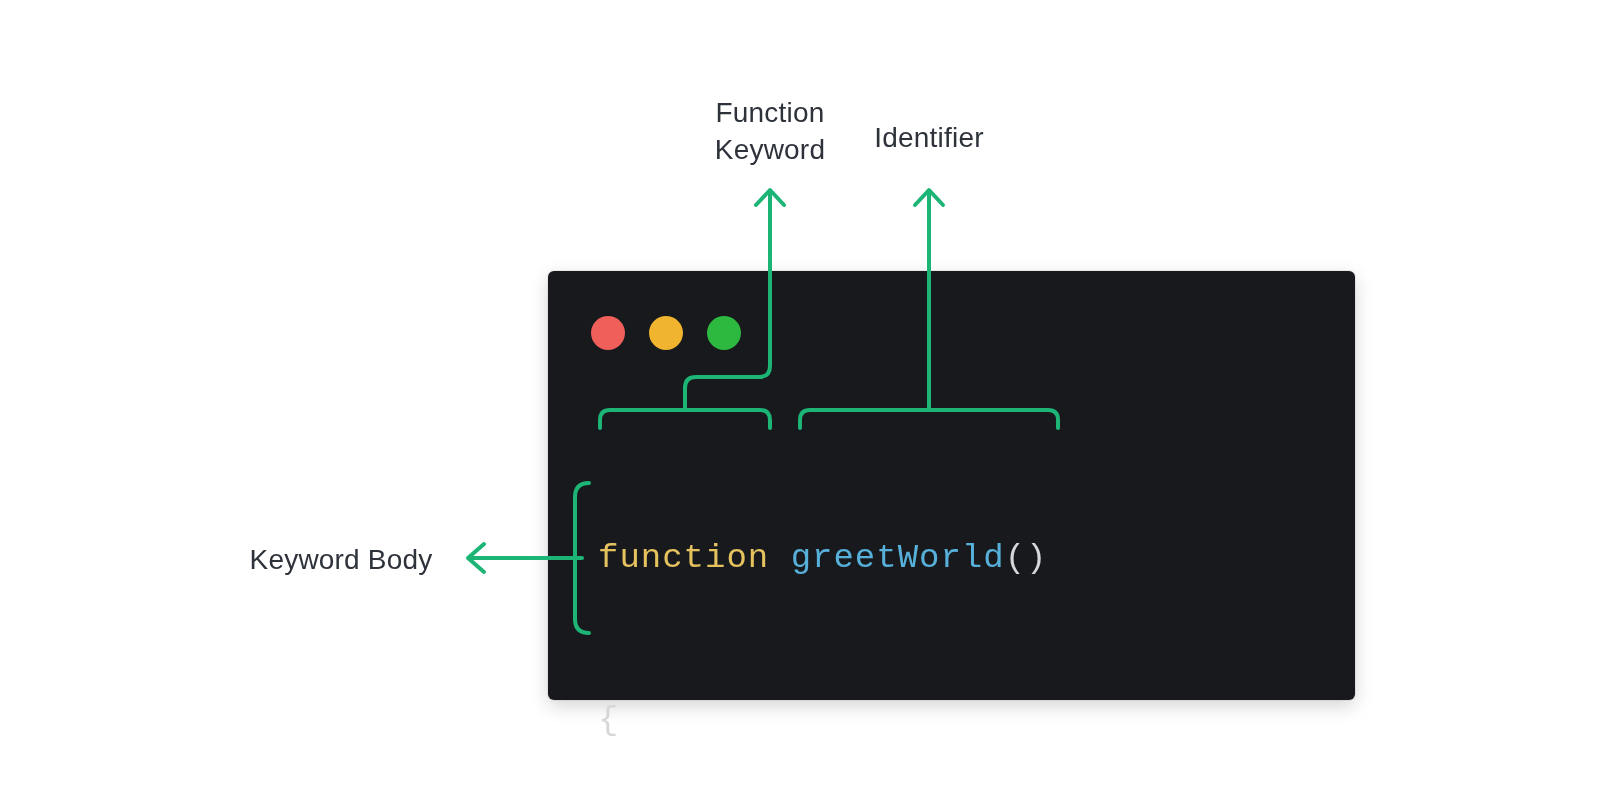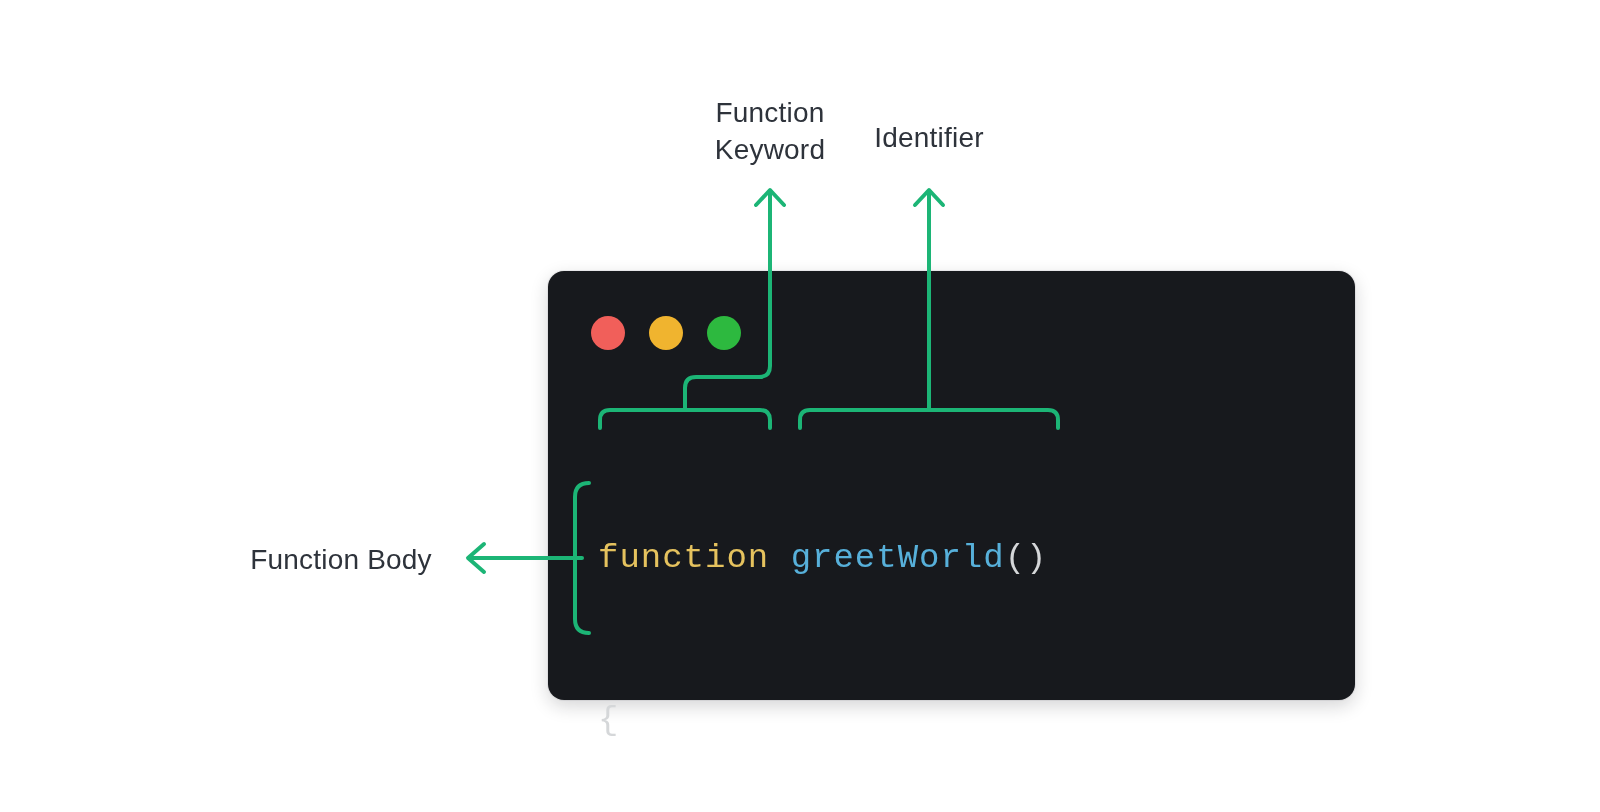--- a/index.html
+++ b/index.html
@@ -24,21 +24,21 @@
     height:812px;
     background:var(--page-bg);
     overflow:hidden;
   }
   
   .editor-window{
     position:absolute;
     left:548px; top:271px;
     width:807px; height:429px;
     background:var(--window-bg);
-    border-radius:16px;
+    border-radius:6px;
     box-shadow:0 0 0 1px rgba(20,22,26,.06), 0 6px 18px rgba(20,22,26,.18);
   }
   .traffic-lights{
     position:absolute; left:43px; top:45px;
     display:flex; gap:24px;
   }
   .traffic-dot{width:34px;height:34px;border-radius:50%;}
   .dot-close{background:var(--traffic-red);}
   .dot-min{background:var(--traffic-yellow);}
   .dot-max{background:var(--traffic-green);}
@@ -94,21 +94,21 @@
       
       
     </div>
   </div>
 
   <div class="ann-label lbl-function-keyword">
     <div>Function</div>
     <div>Keyword</div>
   </div>
   <div class="ann-label lbl-identifier">Identifier</div>
-  <div class="ann-label lbl-function-body">Function Body</div>
+  <div class="ann-label lbl-function-body">Keyword Body</div>
 
   <svg class="ann-svg" viewBox="0 0 1600 812" aria-hidden="true">
 
     <path class="ann-line" d="M 770 192 L 770 366 Q 770 377 759 377 L 696 377 Q 685 377 685 388 L 685 408"></path>
     <path class="ann-line" d="M 756 205 L 770 190 L 784 205"></path>
 
     <path class="ann-line" d="M 600 428 L 600 420 Q 600 410 610 410 L 760 410 Q 770 410 770 420 L 770 428"></path>
 
     <path class="ann-line" d="M 929 192 L 929 408"></path>
     <path class="ann-line" d="M 915 205 L 929 190 L 943 205"></path>

